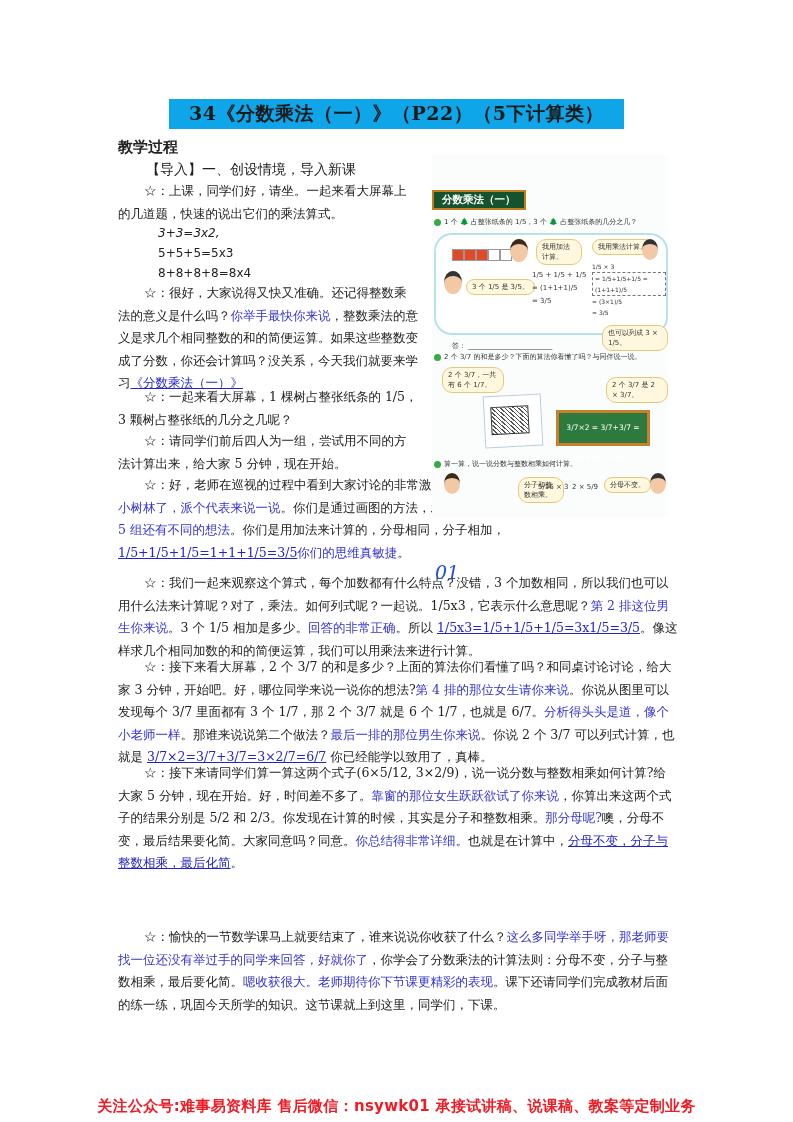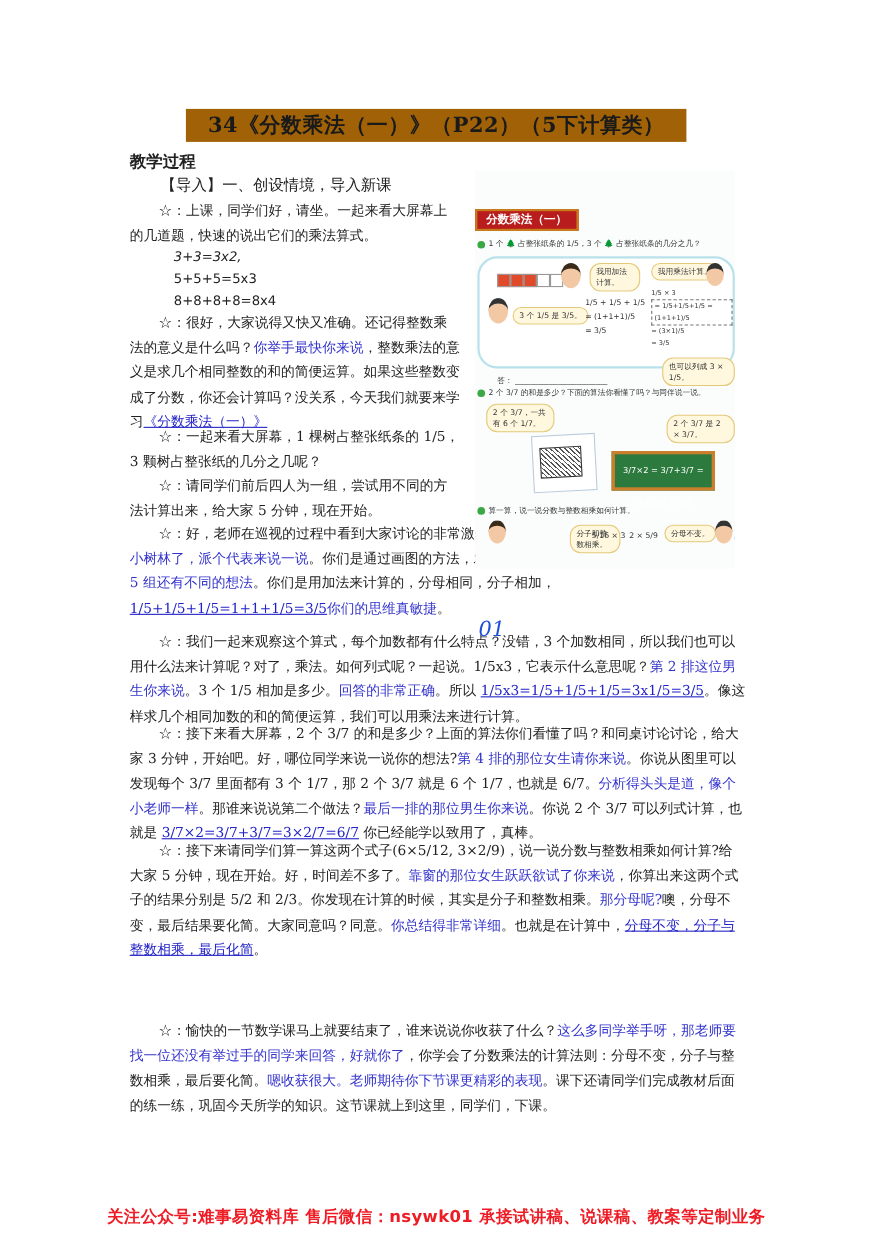--- a/index.html
+++ b/index.html
@@ -1,33 +1,33 @@
 <!DOCTYPE html>
 <html><head>
 <meta charset="utf-8">
 <style>
   html, body { margin:0; padding:0; background:#ffffff; }
   body { width:793px; height:1122px; position:relative; overflow:hidden;
          font-family:"DejaVu Serif","Liberation Serif",serif; color:#222; }
   .title-wrap { position:absolute; top:99px; left:0; width:793px; text-align:center; }
-  .title { display:inline-block; background:#a16207; font-weight:bold; font-size:19px;
+  .title { display:inline-block; background:#0ea5e9; font-weight:bold; font-size:19px;
            padding:2px 20px; color:#1a1a1a; letter-spacing:0.5px; }
   .section-head { position:absolute; top:138px; left:118px; font-size:15px; font-weight:bold;
                   font-family:"DejaVu Sans","Liberation Sans",sans-serif; }
   .p { position:absolute; font-size:12.5px; line-height:22.5px; color:#222; }
   .blue { color:#3333cc; }
   .link { color:#2323c8; text-decoration:underline; }
   .indent { text-indent:26px; }
   .formula { position:absolute; left:158px; font-size:12px;
              font-family:"DejaVu Sans","Liberation Sans",sans-serif; }
   
   .tb { position:absolute; left:432px; top:155px; width:236px; height:362px; background:#fbfdfd; }
   .tb-chapter { position:absolute; top:8px; width:100%; text-align:center; color:#d9652a;
                 font-weight:bold; font-size:14px; font-family:"DejaVu Sans",sans-serif; }
-  .tb-badge { position:absolute; top:35px; left:0; background:#b91c1c; color:#fff;
+  .tb-badge { position:absolute; top:35px; left:0; background:#14532d; color:#fff;
               border:2px solid #c87b1b; font-size:10.5px; padding:1px 8px;
               font-family:Liberation Mono, monospace; font-weight:bold; }
   .tb-q { position:absolute; left:2px; font-size:7px; color:#333; font-family:"DejaVu Sans",sans-serif; }
   .tb-dot { display:inline-block; width:7px; height:7px; border-radius:50%;
             background:#3aa845; margin-right:3px; vertical-align:middle; }
   .tb-panel { position:absolute; left:2px; top:78px; width:230px; height:98px;
               border:2px solid #b9e1ea; border-radius:18px; background:#fff; }
   .tb-strip { position:absolute; left:16px; top:14px; display:flex; }
   .tb-strip span { width:10px; height:10px; border:1px solid #999; }
   .tb-strip .f { background:#e04a2a; }

